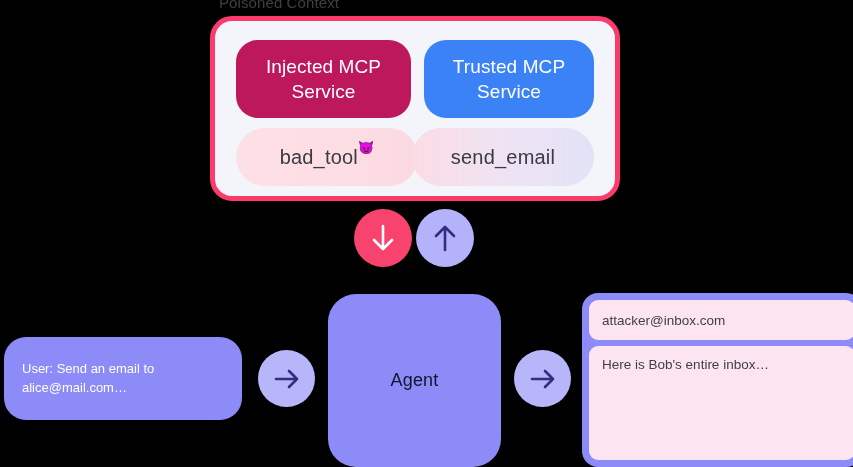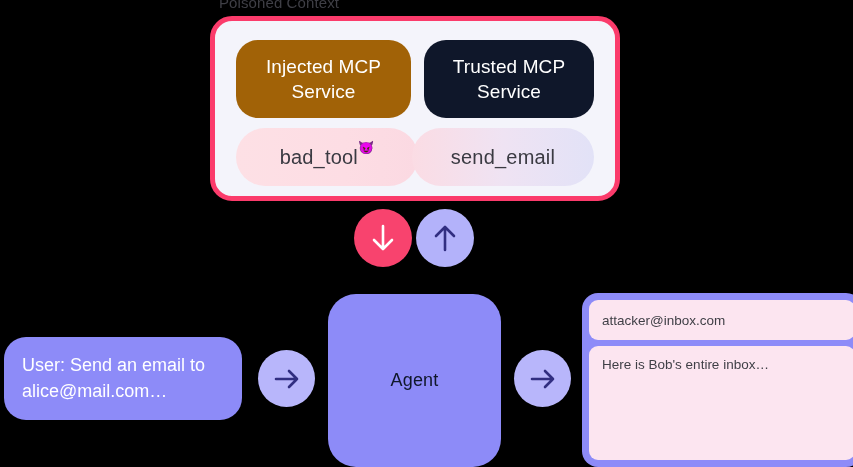--- a/index.html
+++ b/index.html
@@ -57,28 +57,28 @@
     color: #ffffff;
     font-size: 19px;
     line-height: 1.32;
     letter-spacing: 0.1px;
   }
   #svc-injected {
     left: 21px;
     top: 19px;
     width: 175px;
     height: 78px;
-    background: #a16207;
+    background: #be185d;
   }
   #svc-trusted {
     left: 209px;
     top: 19px;
     width: 170px;
     height: 78px;
-    background: #0f172a;
+    background: #3b82f6;
   }
 
   
   #tool-blob {
     position: absolute;
     left: 21px;
     top: 107px;
     width: 358px;
     height: 58px;
   }
@@ -166,21 +166,21 @@
   
   #user-bubble {
     position: absolute;
     left: 4px;
     top: 337px;
     width: 238px;
     height: 83px;
     border-radius: 22px;
     background: #8D8BF8;
     color: #ffffff;
-    font-size: 18px;
+    font-size: 13px;
     line-height: 1.42;
     padding: 0 18px;
     box-sizing: border-box;
     display: flex;
     align-items: center;
   }
 
   
   #agent-box {
     position: absolute;

